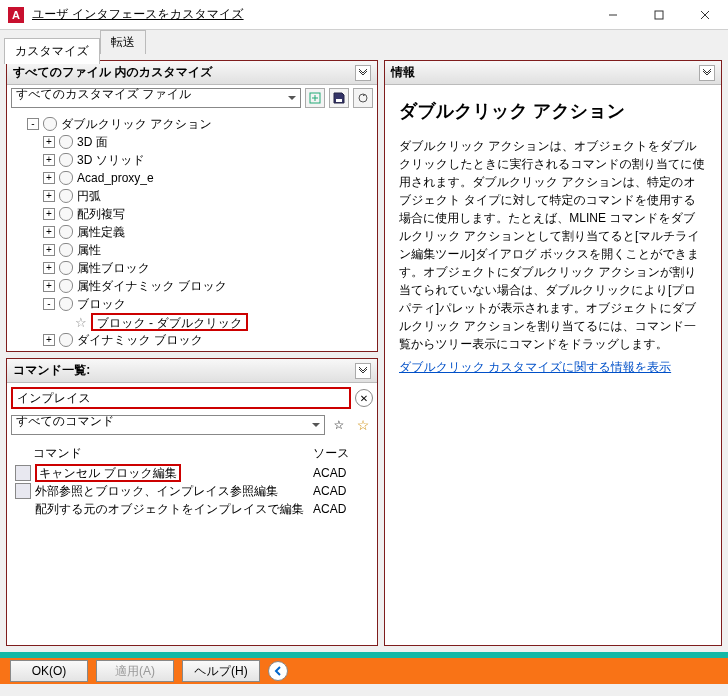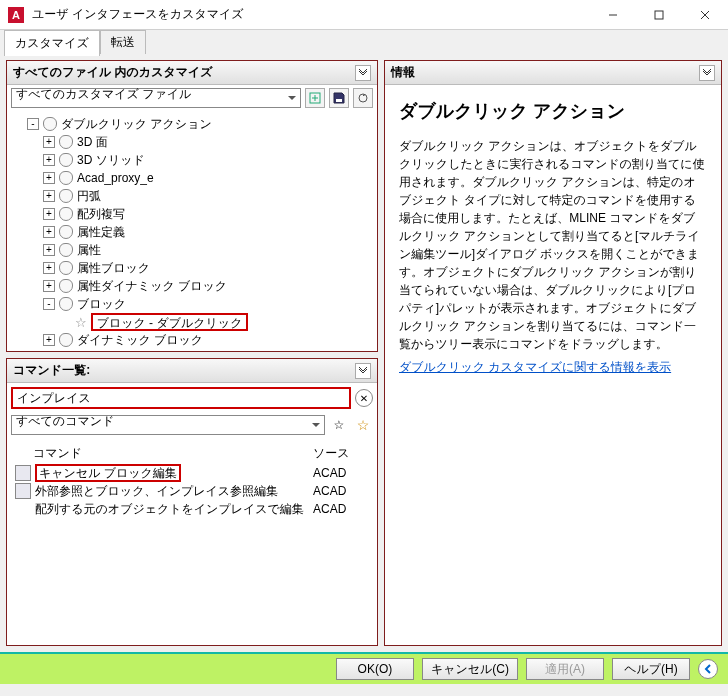--- a/index.html
+++ b/index.html
@@ -1,24 +1,24 @@
 <!DOCTYPE html>
 <html><head>
 <meta charset="utf-8">
 <style>
 * { box-sizing: border-box; margin: 0; padding: 0; font-family: "MS UI Gothic", sans-serif; font-size: 12px; }
 body { background: #f0f0f0; width: 728px; height: 696px; overflow: hidden; }
 .titlebar { height: 30px; background: #fff; display: flex; align-items: center; padding: 0 0 0 8px; border-bottom: 1px solid #d0d0d0; }
 .titlebar .logo { width: 16px; height: 16px; background: #c8102e; color: #fff; font-weight: bold; display: flex; align-items: center; justify-content: center; margin-right: 8px; font-size: 11px; }
-.titlebar .title { flex: 1; }
+.titlebar .title { flex: 1; text-decoration: underline; }
 .titlebar .winbtns { display: flex; }
 .titlebar .winbtn { width: 46px; height: 30px; display: flex; align-items: center; justify-content: center; }
 .winbtn svg { width: 10px; height: 10px; }
 .tabs { height: 24px; display: flex; align-items: flex-end; padding-left: 4px; background: #f0f0f0; }
-.tab { padding: 4px 10px; background: #fff; border: 1px solid #bbb; border-bottom: none; margin-right: 0; position: relative; top: 2px; }
+.tab { padding: 4px 10px; background: #fff; border: 1px solid #bbb; border-bottom: none; margin-right: 0; position: relative; top: 10px; }
 .tab.inactive { background: #f0f0f0; top: 0; padding: 3px 10px; }
 .content { display: flex; gap: 6px; padding: 6px; height: 598px; }
 .leftcol { width: 372px; display: flex; flex-direction: column; gap: 6px; }
 .rightcol { flex: 1; }
 .panel { border: 1px solid #7f1d1d; background: #fff; display: flex; flex-direction: column; }
 .panel-header { background: linear-gradient(#f8f8f8,#e0e0e0); padding: 3px 6px; display: flex; align-items: center; border-bottom: 1px solid #bbb; font-weight: bold; }
 .panel-header .spacer { flex: 1; }
 .chev { width: 16px; height: 16px; display: flex; align-items: center; justify-content: center; border: 1px solid #aaa; background: #fff; }
 .toolbar { display: flex; align-items: center; padding: 3px 4px; gap: 4px; }
 .dropdown { flex: 1; height: 20px; border: 1px solid #888; background: #fff; padding: 0 18px 8px 4px; display: flex; align-items: center; position: relative; }
@@ -43,21 +43,21 @@
 .cmd-header .col2 { width: 56px; }
 .cmd-row { display: flex; align-items: center; height: 18px; padding: 0 4px; }
 .cmd-row .cmd-icon { width: 16px; height: 16px; margin-right: 4px; display: inline-block; border: 1px solid #888; background: #e8e8f0; }
 .cmd-row .col1 { flex: 1; }
 .cmd-row .col2 { width: 56px; }
 .cmd-name-hl { border: 2px solid #c00; display: inline-block; padding: 0 2px; line-height: 14px; }
 .info-body { padding: 14px 14px; overflow: auto; flex: 1; }
 .info-title { font-size: 18px; font-weight: bold; margin-bottom: 14px; }
 .info-text { line-height: 1.5; }
 .info-link { color: #0050c8; text-decoration: underline; margin-top: 6px; display: inline-block; }
-.footer { height: 32px; display: flex; align-items: center; justify-content: flex-end; gap: 8px; padding: 0 10px; border-top: 2px solid #14b8a6; background: #bef264; }
+.footer { height: 32px; display: flex; align-items: center; gap: 8px; padding: 0 10px; border-top: 6px solid #14b8a6; background: #f97316; }
 .btn { min-width: 78px; height: 22px; border: 1px solid #888; background: linear-gradient(#fafafa,#e4e4e4); display: flex; align-items: center; justify-content: center; padding: 0 8px; }
 .btn.disabled { color: #999; }
 .round-help { width: 20px; height: 20px; border: 1px solid #888; border-radius: 50%; display: flex; align-items: center; justify-content: center; background: #fff; }
 .upper-panel { height: 292px; }
 .cmd-panel { flex: 1; }
 .right-panel { height: 100%; }
 </style>
 </head>
 <body>
 
@@ -295,21 +295,20 @@
         <div class="info-title">ダブルクリック アクション</div>
         <div class="info-text">ダブルクリック アクションは、オブジェクトをダブルクリックしたときに実行されるコマンドの割り当てに使用されます。ダブルクリック アクションは、特定のオブジェクト タイプに対して特定のコマンドを使用する場合に使用します。たとえば、MLINE コマンドをダブルクリック アクションとして割り当てると[マルチライン編集ツール]ダイアログ ボックスを開くことができます。オブジェクトにダブルクリック アクションが割り当てられていない場合は、ダブルクリックにより[プロパティ]パレットが表示されます。オブジェクトにダブルクリック アクションを割り当てるには、コマンド一覧からツリー表示にコマンドをドラッグします。</div>
         <a class="info-link">ダブルクリック カスタマイズに関する情報を表示</a>
       </div>
     </div>
   </div>
 </div>
 
 <div class="footer">
   <div class="btn">OK(O)</div>
-  <div class="btn">キャンセル(C)</div>
   <div class="btn disabled">適用(A)</div>
   <div class="btn">ヘルプ(H)</div>
   <div class="round-help">
       <svg width="10" height="10" viewBox="0 0 10 10">
         <path d="M7 1L3 5l4 4" fill="none" stroke="#06c" stroke-width="2"></path>
       </svg>
     </div>
 </div>
 
 </body></html>

